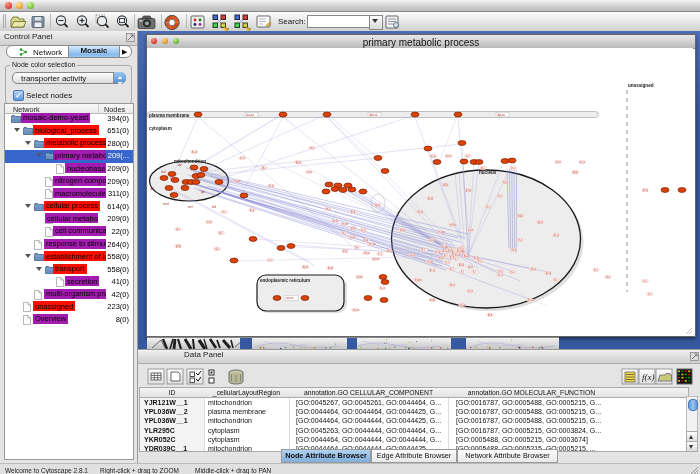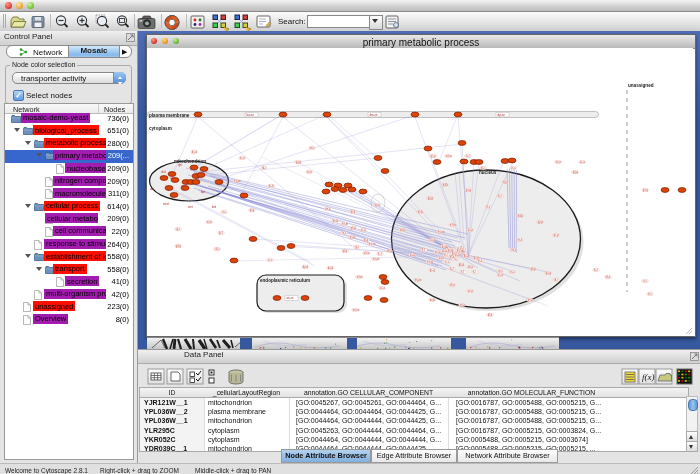--- a/index.html
+++ b/index.html
@@ -201,21 +201,21 @@
         <span style="position:absolute;left:99px;top:0.5px;">Nodes</span>
         <span style="position:absolute;left:93px;top:0;width:1px;height:9px;background:#ccc"></span>
       </div>
     <div id="treerows">
         <div class="trow" style="position:absolute;top:8.25px">
           <svg style="position:absolute;left:6px;top:2.5px" width="10" height="8" viewBox="0 0 10 8">
             <path d="M0.5 2 L0.5 7.5 L9.5 7.5 L9.5 1.5 L4.5 1.5 L3.5 0.5 L1 0.5 Z" fill="#6b91bc" stroke="#33567e" stroke-width="0.7"></path>
             <path d="M0.5 3 L9.5 3" stroke="#8fb0d1" stroke-width="0.8"></path>
           </svg>
           <span class="lbl green" style="position:absolute;left:16px;top:0.5px;max-width:81px">mosaic-demo-yeast</span>
-          <span class="cnt">736(0)</span>
+          <span class="cnt">394(0)</span>
         </div>
         <div class="trow" style="position:absolute;top:20.82px">
           <span class="arr" style="left:9px"></span>
           <svg style="position:absolute;left:18px;top:2.5px" width="10" height="8" viewBox="0 0 10 8">
             <path d="M0.5 2 L0.5 7.5 L9.5 7.5 L9.5 1.5 L4.5 1.5 L3.5 0.5 L1 0.5 Z" fill="#6b91bc" stroke="#33567e" stroke-width="0.7"></path>
             <path d="M0.5 3 L9.5 3" stroke="#8fb0d1" stroke-width="0.8"></path>
           </svg>
           <span class="lbl red" style="position:absolute;left:28px;top:0.5px;max-width:69px">biological_process</span>
           <span class="cnt">651(0)</span>
         </div>

